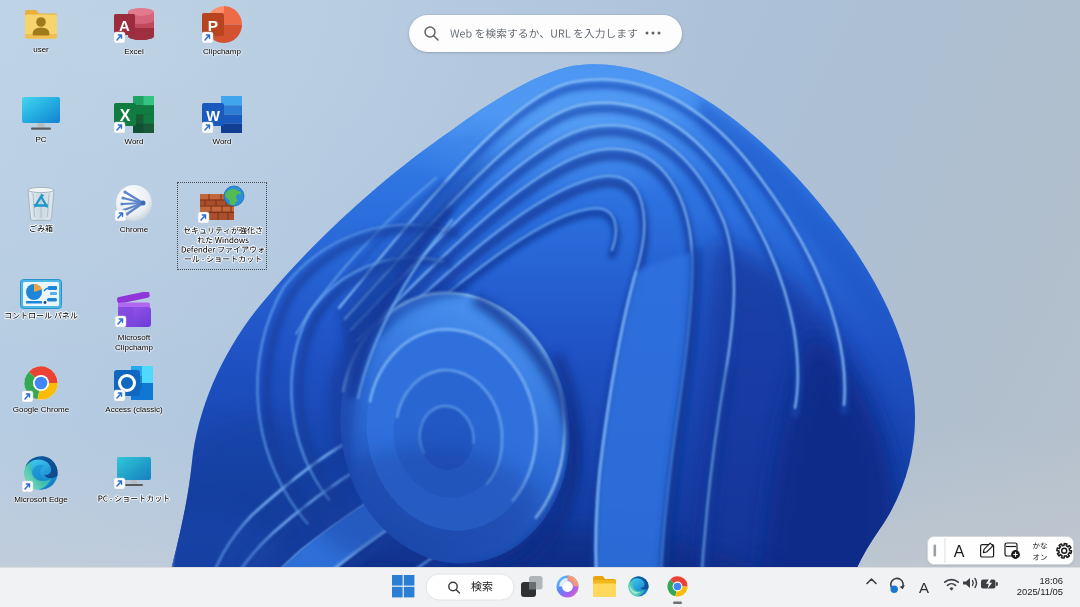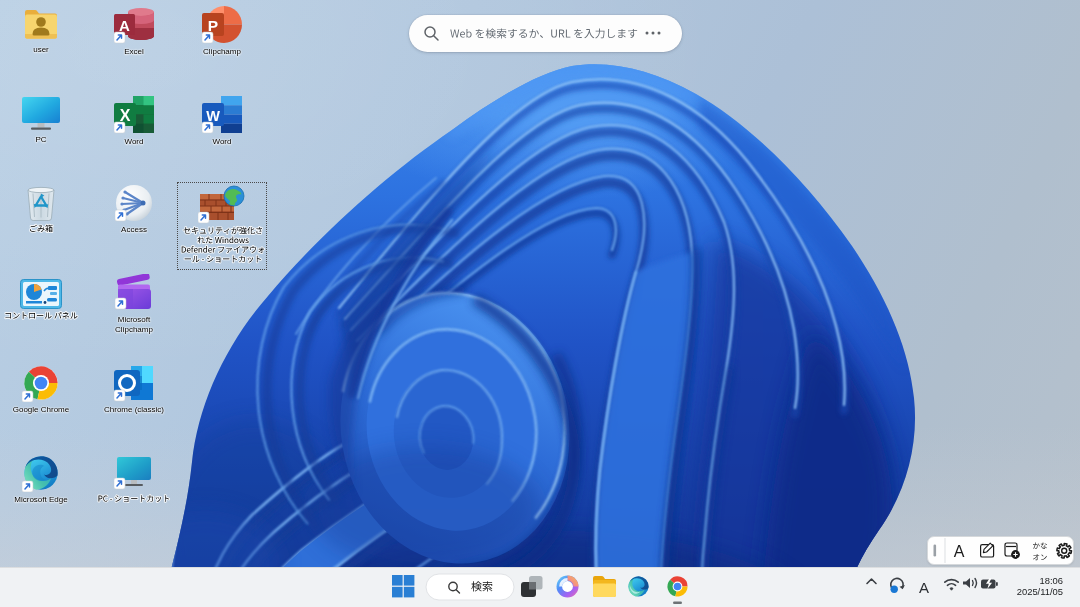--- a/index.html
+++ b/index.html
@@ -286,23 +286,23 @@
 <circle cx="10" cy="8" r="1.6" fill="#5b85c8"></circle>
       <circle cx="8" cy="14" r="1.6" fill="#5b85c8"></circle>
       <circle cx="7" cy="20" r="1.6" fill="#5b85c8"></circle>
       <circle cx="9" cy="26" r="1.6" fill="#5b85c8"></circle>
       <circle cx="12" cy="30" r="1.6" fill="#5b85c8"></circle>
 <g>
         <rect x="0" y="26" width="11" height="11" rx="2" fill="#fff" stroke="#c8ccd0" stroke-width="0.5"></rect>
         <path d="M3,34 L7.5,29 M7.5,29 l-3.2,0 M7.5,29 l0,3.2" stroke="#2f6fd4" stroke-width="1.5" fill="none" stroke-linecap="round" stroke-linejoin="round"></path>
       </g>
     </svg>
-    <div class="lb">Access</div>
-  </div>
-<div class="cell" style="left:89px;top:274px;">
+    <div class="lb">Chrome</div>
+  </div>
+<div class="cell" style="left:89px;top:292px;">
     <svg class="ic" width="38" height="38" viewBox="0 0 38 38">
 <defs>
         <linearGradient id="ccg" x1="0" y1="0" x2="1" y2="1">
 <stop offset="0" stop-color="#a058e8"></stop>
           <stop offset="1" stop-color="#6a3bd8"></stop>
         </linearGradient>
       </defs>
 <g transform="rotate(-12 19 6)">
         <rect x="2" y="2" width="33" height="6.5" rx="2.5" fill="#9136d8"></rect>
       </g>
@@ -322,21 +322,21 @@
 <rect x="17" y="19" width="22" height="17" fill="#0f78d4"></rect>
 <rect x="28" y="2" width="11" height="17" fill="#50d9ff"></rect>
 <rect x="17" y="12" width="11" height="14" fill="#0364b8" opacity="0.45"></rect>
 <rect x="0" y="6" width="26" height="26" rx="3" fill="#1067c0"></rect>
 <circle cx="13" cy="19" r="7.5" fill="none" stroke="#fff" stroke-width="3"></circle>
 <g>
         <rect x="0" y="26" width="11" height="11" rx="2" fill="#fff" stroke="#c8ccd0" stroke-width="0.5"></rect>
         <path d="M3,34 L7.5,29 M7.5,29 l-3.2,0 M7.5,29 l0,3.2" stroke="#2f6fd4" stroke-width="1.5" fill="none" stroke-linecap="round" stroke-linejoin="round"></path>
       </g>
     </svg>
-    <div class="lb">Chrome (classic)</div>
+    <div class="lb">Access (classic)</div>
   </div>
 <div class="cell" style="left:89px;top:456px;">
     <svg class="ic" width="40" height="36" viewBox="0 0 40 36">
 <defs>
         <linearGradient id="pcs" x1="0" y1="0" x2="1" y2="1">
 <stop offset="0" stop-color="#31c8d8"></stop>
           <stop offset="0.6" stop-color="#1e9cc8"></stop>
           <stop offset="1" stop-color="#1b7ec0"></stop>
         </linearGradient>
       </defs>

